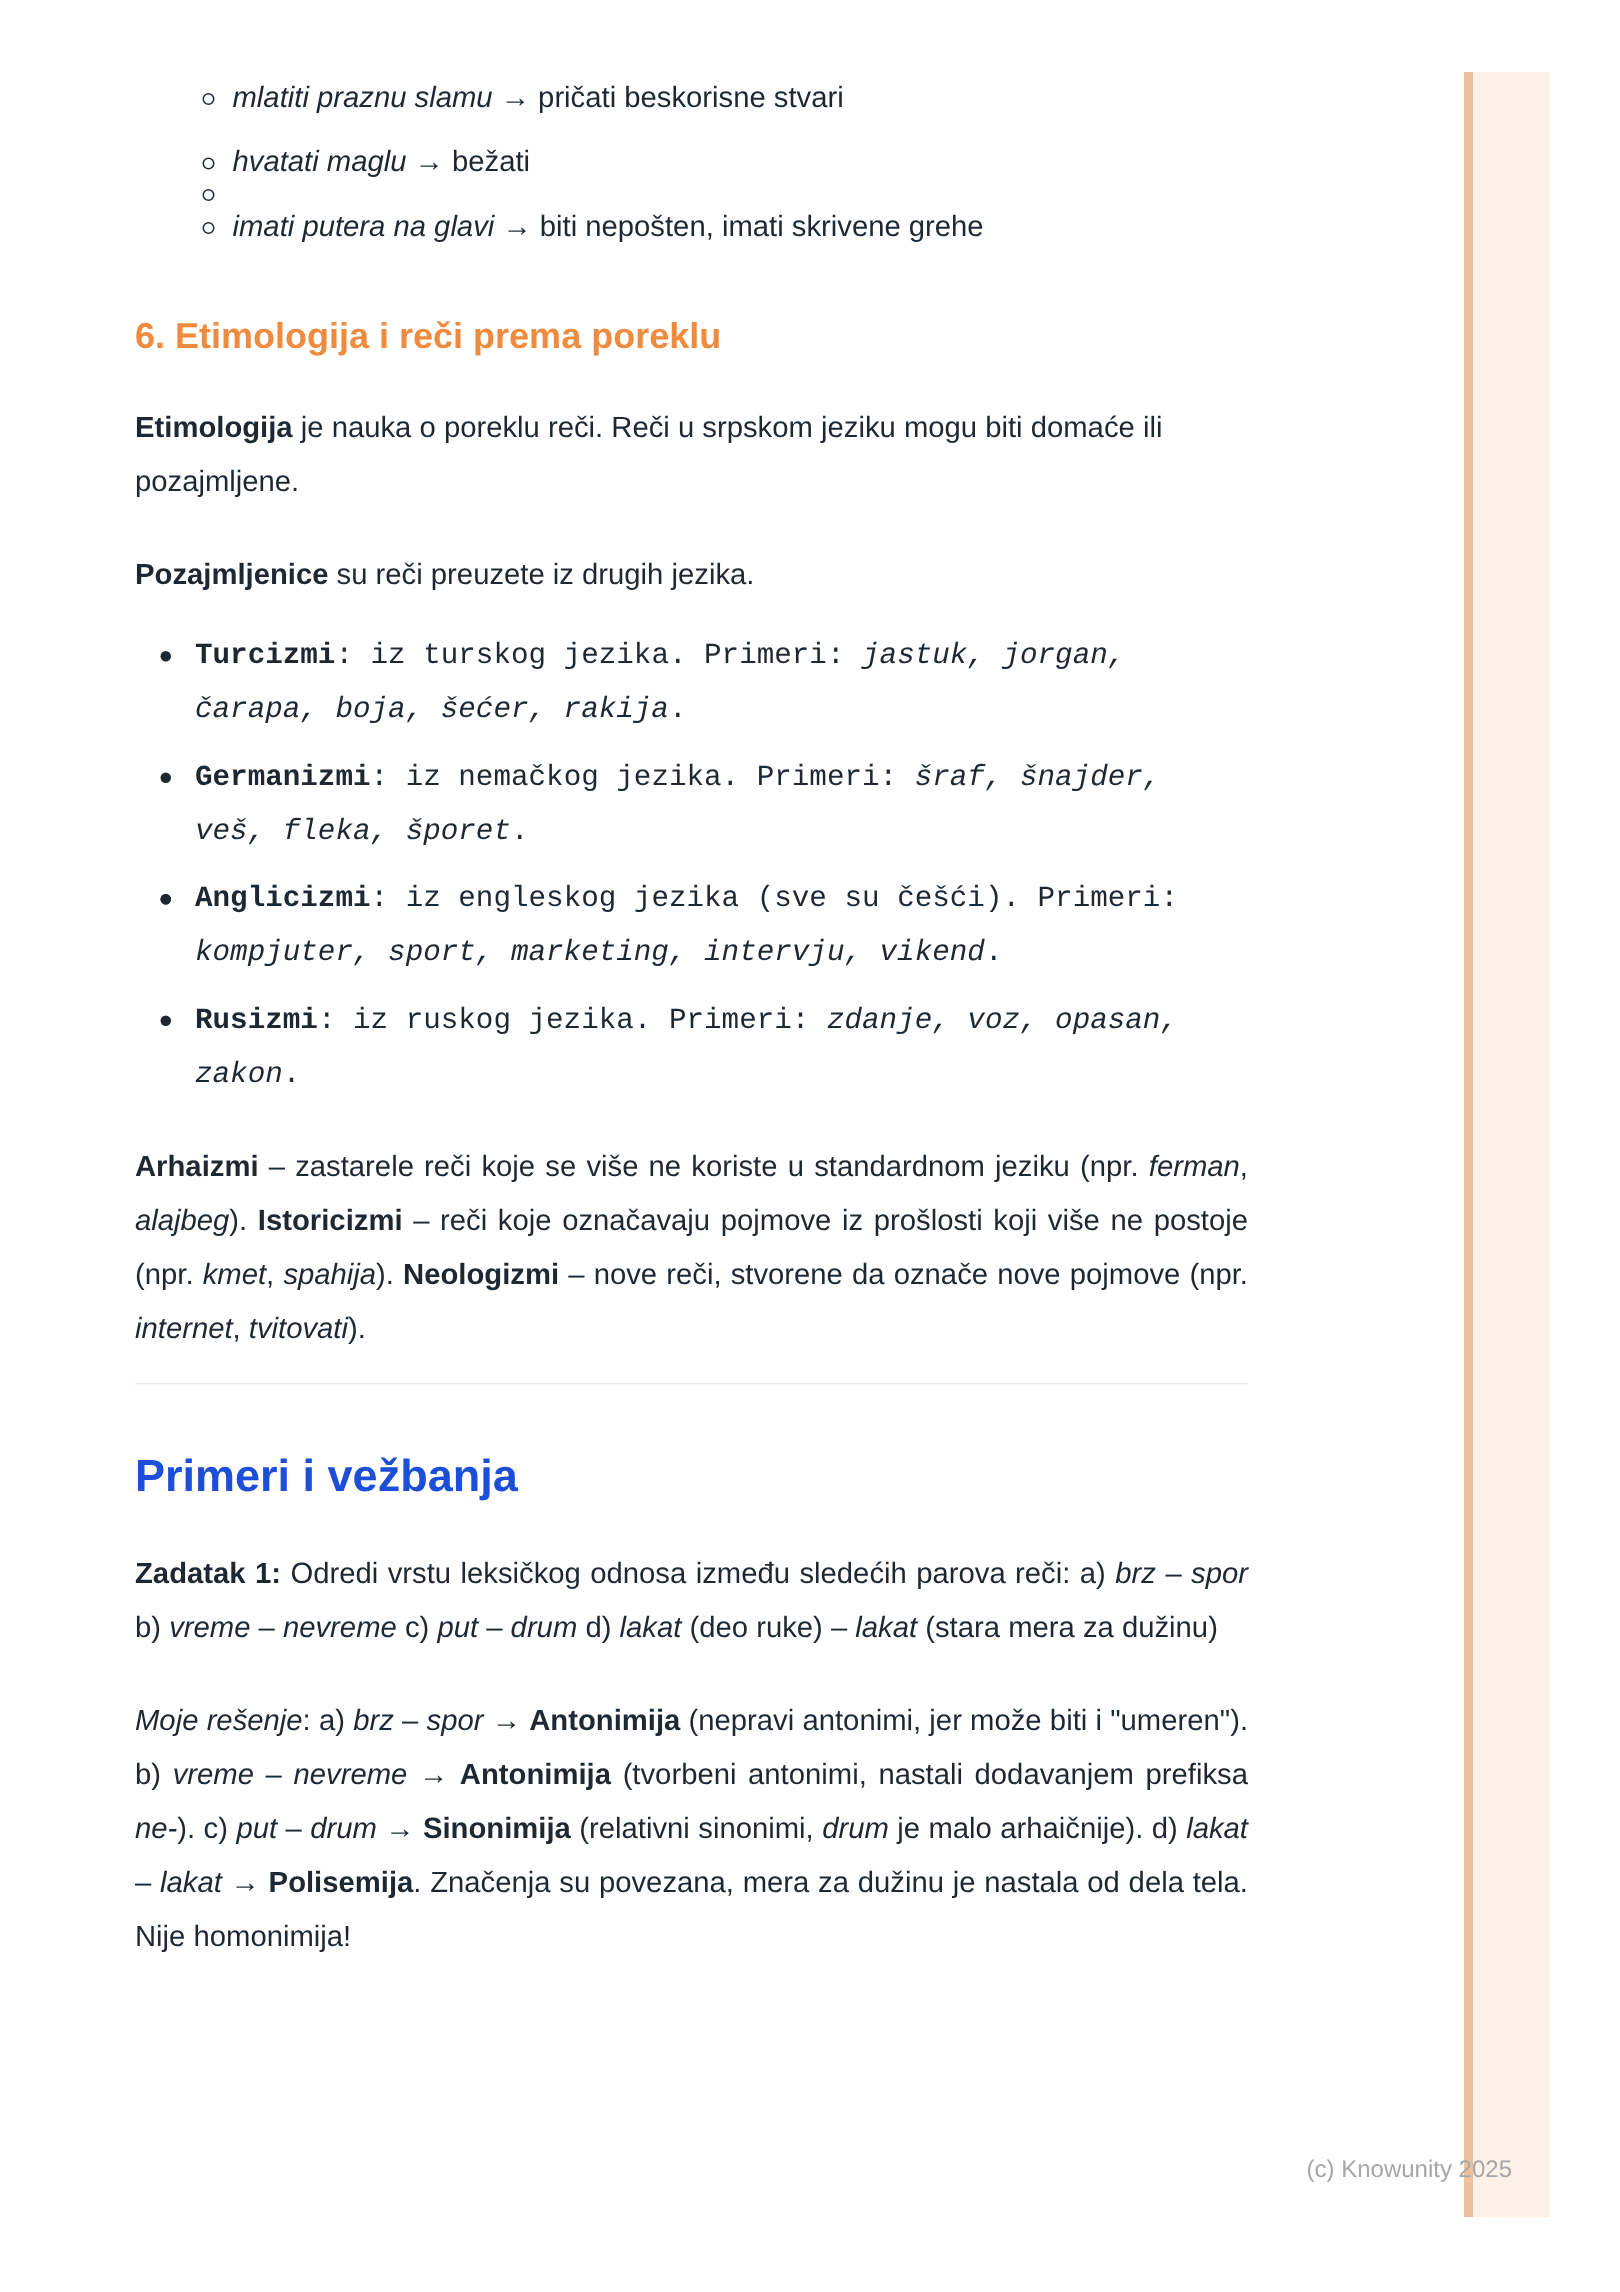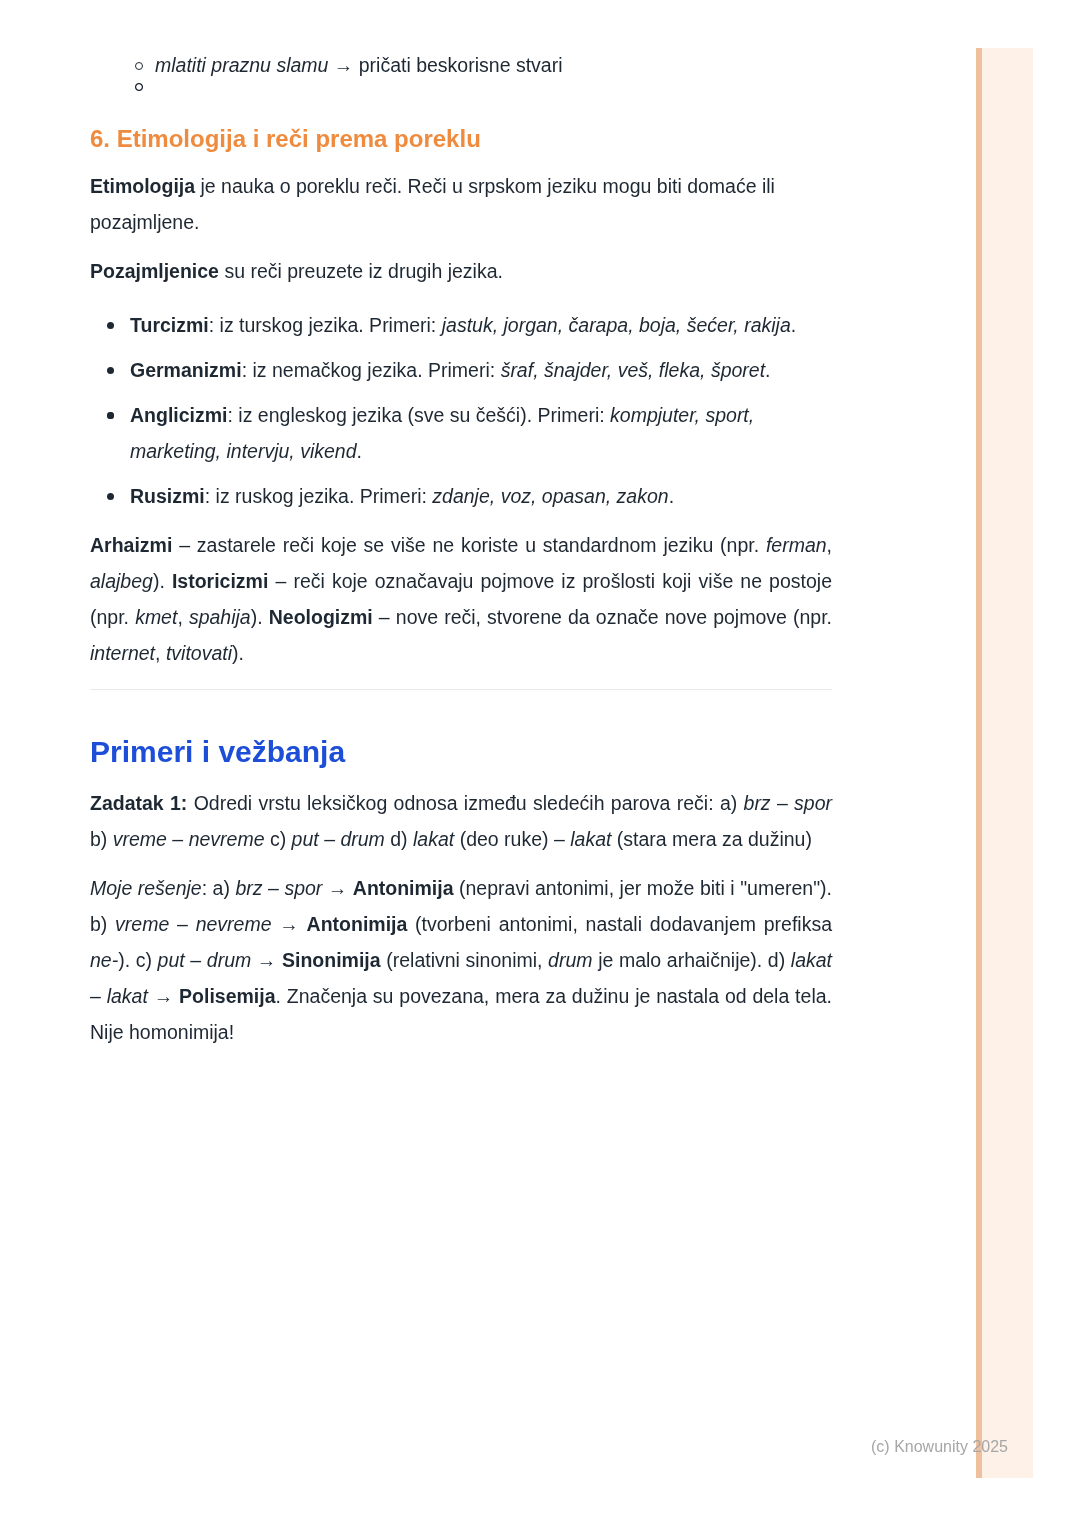--- a/index.html
+++ b/index.html
@@ -64,28 +64,28 @@
   }
   .page-heading {
     margin: 42px 0 0 0;
     font-size: 30px;
     line-height: 40px;
     font-weight: 700;
     color: #1d4ed8;
   }
 
   .para {
-    margin: 13px 0 0 0;
+    margin: 26px 0 0 0;
     font-size: 19.5px;
     line-height: 36px;
   }
   .justify { text-align: justify; }
 
   
-  .loan-list { list-style: none; margin: 18px 0 0 0; padding: 0; }
+  .loan-list { list-style: none; margin: 18px 0 0 0; padding: 0; font-family: Liberation Mono, monospace; }
   .loan-item {
     position: relative;
     padding-left: 40px;
     margin-bottom: 9px;
     font-size: 19.5px;
     line-height: 36px;
   }
   .disc-bullet {
     position: absolute;
     left: 17px;
@@ -127,23 +127,28 @@
 
   <main class="content">
 
     <ul class="idiom-list">
       <li class="idiom-item">
         <span class="circle-bullet"></span>
         <span><span class="seg-i">mlatiti praznu slamu</span><span> → pričati beskorisne stvari</span></span>
       </li>
       <li class="idiom-item">
         <span class="circle-bullet"></span>
+        <span><span class="seg-i">hvatati maglu</span><span> → bežati</span></span>
       </li>
       <li class="idiom-item">
         <span class="circle-bullet"></span>
+      </li>
+      <li class="idiom-item">
+        <span class="circle-bullet"></span>
+        <span><span class="seg-i">imati putera na glavi</span><span> → biti nepošten, imati skrivene grehe</span></span>
       </li>
     </ul>
 
     <h2 class="section-heading">6. Etimologija i reči prema poreklu</h2>
 
     <p class="para"><span class="seg-b">Etimologija</span><span> je nauka o poreklu reči. Reči u srpskom jeziku mogu biti domaće ili pozajmljene.</span></p>
 
     <p class="para"><span class="seg-b">Pozajmljenice</span><span> su reči preuzete iz drugih jezika.</span></p>
 
     <ul class="loan-list">

